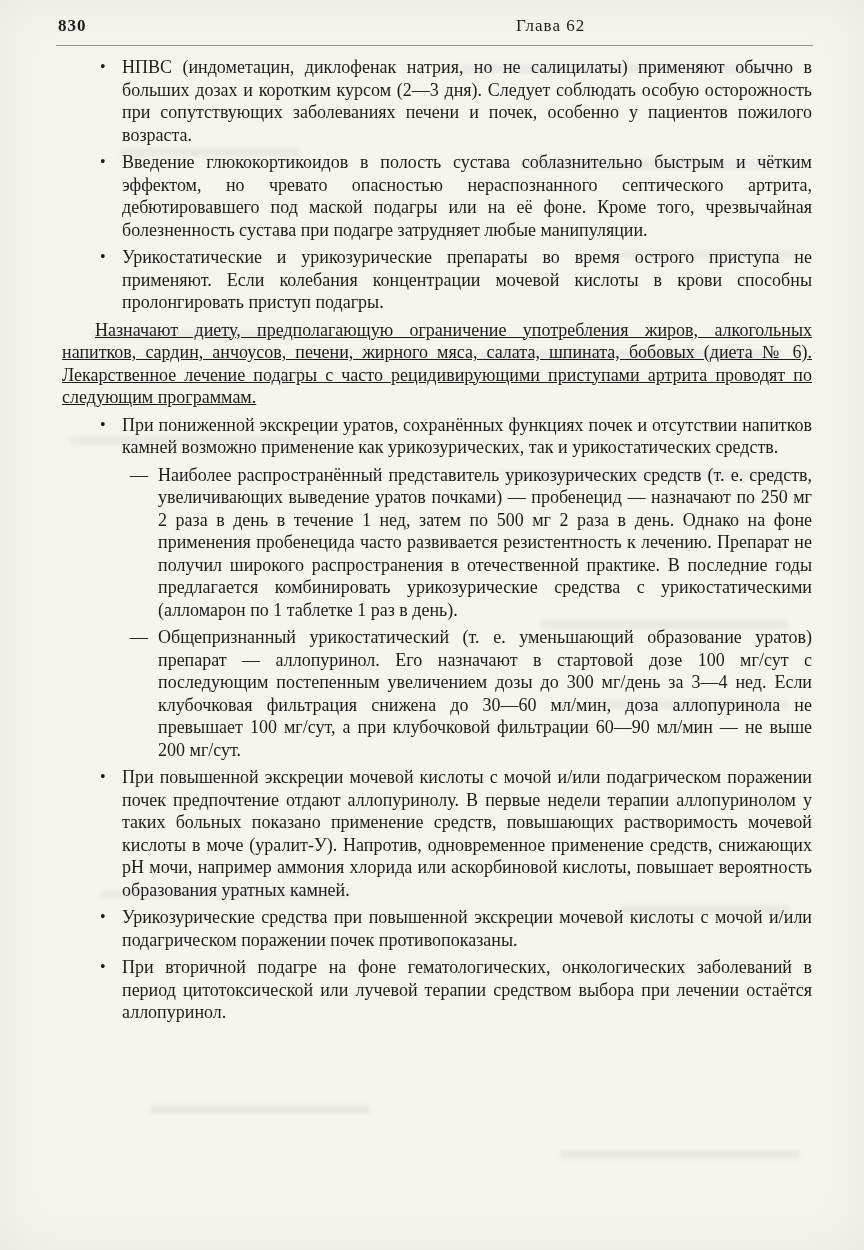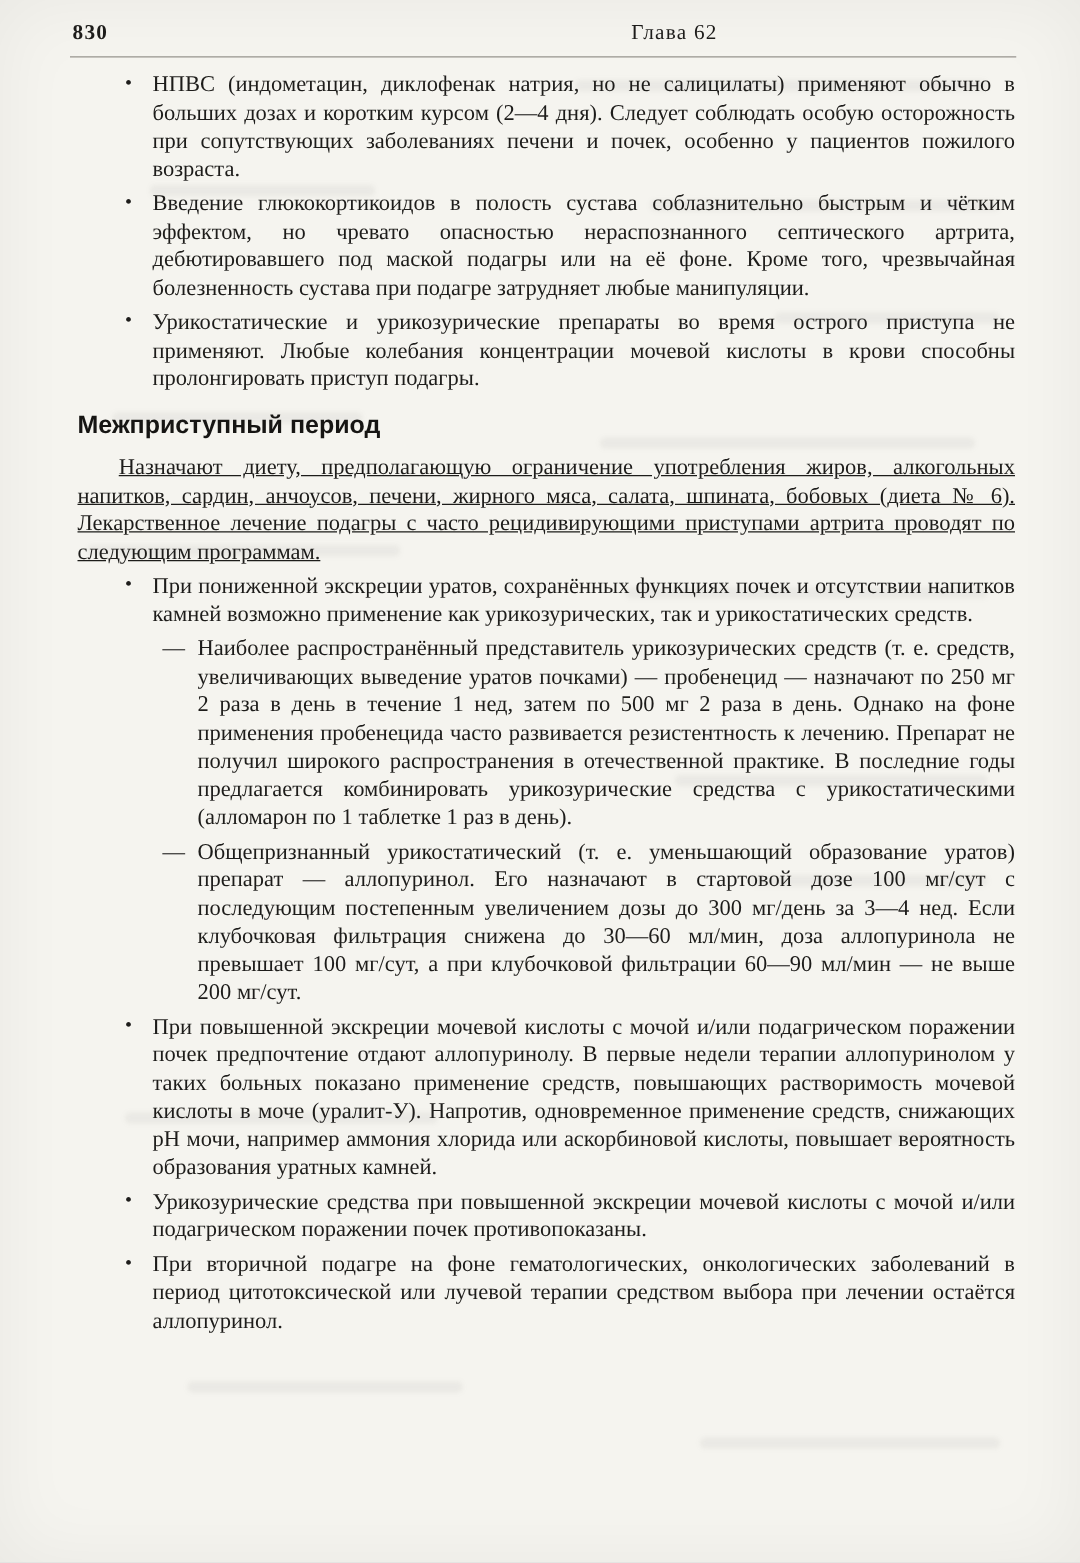--- a/index.html
+++ b/index.html
@@ -11,21 +11,21 @@
     box-shadow: inset 0 0 60px rgba(0,0,0,0.05);
     overflow:hidden;
     font-family:"Liberation Serif", serif;
     color:#1d1c1a;
   }
 
   
   .running-head { position:absolute; top:16px; left:0; width:100%; height:26px; font-size:17px; }
   .page-num   { position:absolute; left:58px;  font-weight:bold; letter-spacing:1px; }
   .run-title  { position:absolute; left:173px; letter-spacing:2.5px; }
-  .run-chapter{ position:absolute; left:505px; letter-spacing:1px; }
+  .run-chapter{ position:absolute; left:516px; letter-spacing:1px; }
   .head-rule  { position:absolute; top:45px; left:56px; width:757px; height:0;
                 border:none; border-top:1.6px solid #97948e; margin:0; }
 
   
   .content {
     position:absolute; left:62px; top:56px; width:750px;
     font-size:18px; line-height:22.5px;
     text-align:justify;
     hyphens:auto;
   }
@@ -91,32 +91,31 @@
     <span class="page-num">830</span>
     <span class="run-chapter">Глава 62</span>
   </div>
   <hr class="head-rule">
 
   <div class="content">
 
 
     <div class="li bullet">
       <span class="marker">•</span>
-      <div class="li-text">НПВС (индометацин, диклофенак натрия, но не салицилаты) применяют обычно в больших дозах и коротким курсом (2—4 дня). Следует соблюдать особую осторожность при сопутствующих заболеваниях печени и почек, особенно у пациентов пожилого возраста.</div>
+      <div class="li-text">НПВС (индометацин, диклофенак натрия, но не салицилаты) применяют обычно в больших дозах и коротким курсом (2—3 дня). Следует соблюдать особую осторожность при сопутствующих заболеваниях печени и почек, особенно у пациентов пожилого возраста.</div>
     </div>
     <div class="li bullet">
       <span class="marker">•</span>
       <div class="li-text">Введение глюкокортикоидов в полость сустава соблазнительно быстрым и чётким эффектом, но чревато опасностью нераспознанного септического артрита, дебютировавшего под маской подагры или на её фоне. Кроме того, чрезвычайная болезненность сустава при подагре затрудняет любые манипуляции.</div>
     </div>
     <div class="li bullet">
       <span class="marker">•</span>
-      <div class="li-text">Урикостатические и урикозурические препараты во время острого приступа не применяют. Любые колебания концентрации мочевой кислоты в крови способны пролонгировать приступ подагры.</div>
+      <div class="li-text">Урикостатические и урикозурические препараты во время острого приступа не применяют. Если колебания концентрации мочевой кислоты в крови способны пролонгировать приступ подагры.</div>
     </div>
 
-    <div class="section-heading">Межприступный период</div>
 
     <p class="para intro-para">Назначают диету, предполагающую ограничение употребления жиров, алкогольных напитков, сардин, анчоусов, печени, жирного мяса, салата, шпината, бобовых (диета № 6). Лекарственное лечение подагры с часто рецидивирующими приступами артрита проводят по следующим программам.</p>
 
     <div class="li bullet">
       <span class="marker">•</span>
       <div class="li-text">При пониженной экскреции уратов, сохранённых функциях почек и отсутствии напитков камней возможно применение как урикозурических, так и урикостатических средств.</div>
     </div>
 
     <div class="li dash">
       <span class="marker">—</span>

